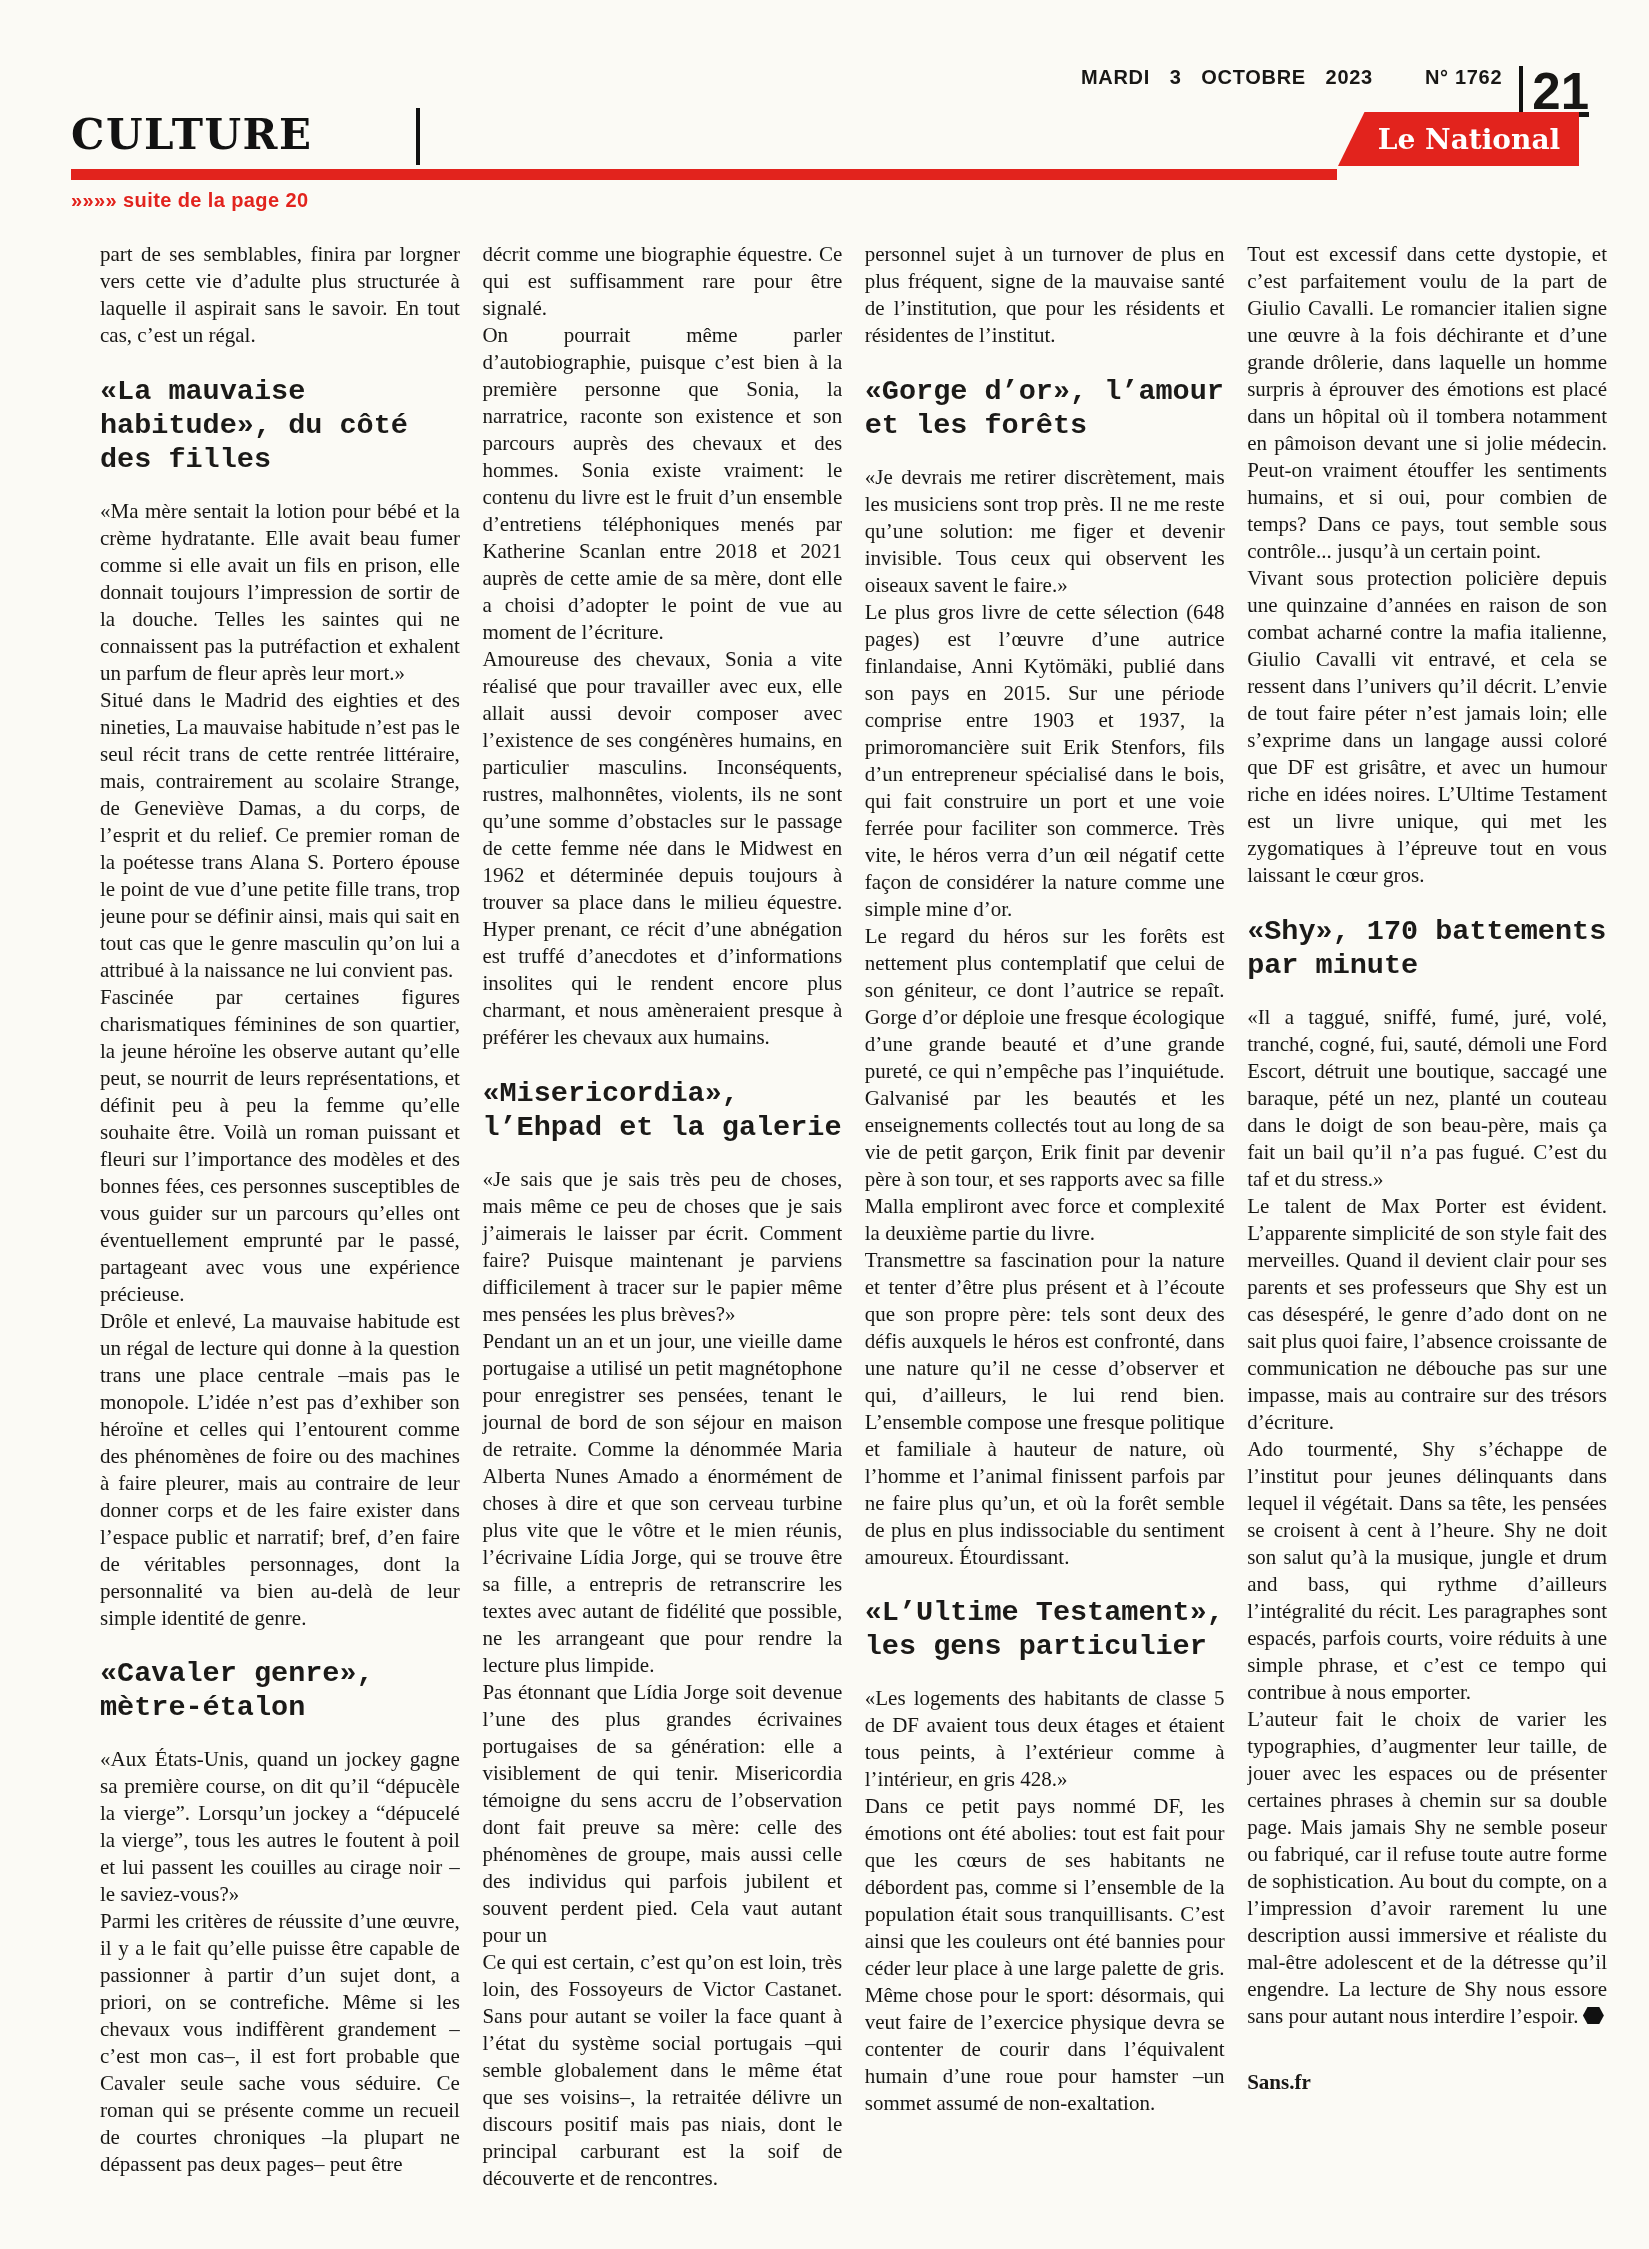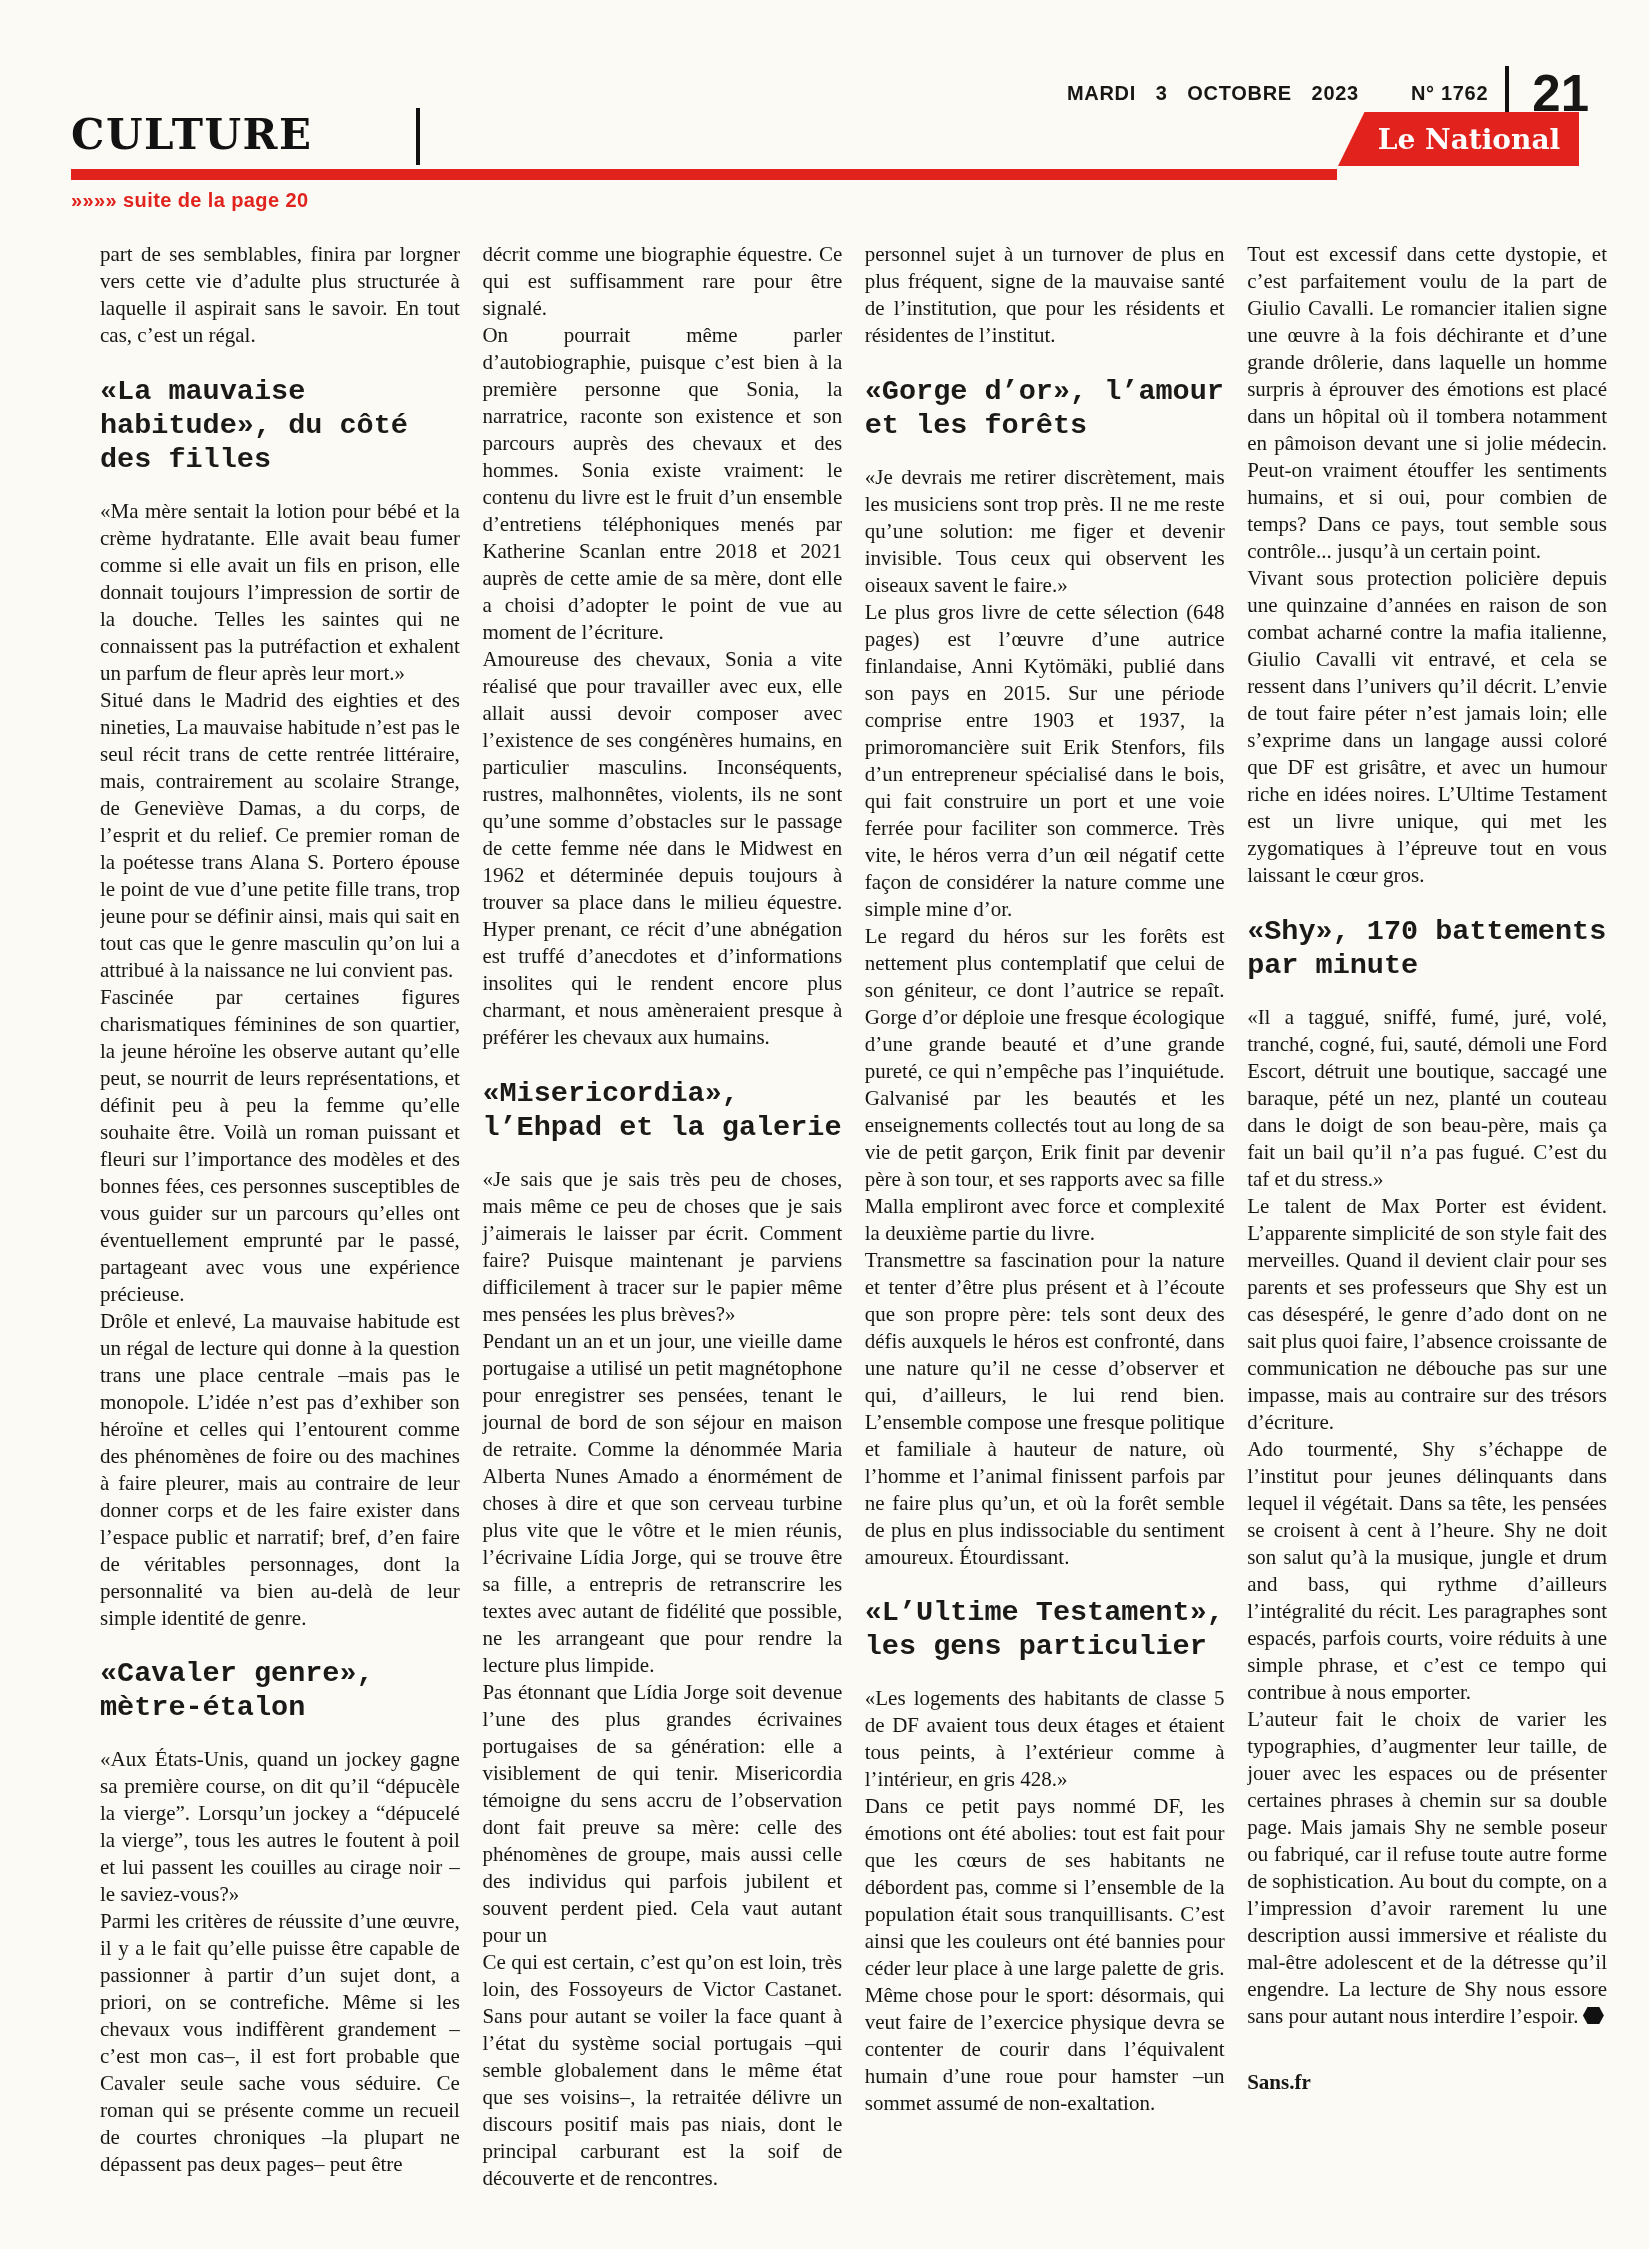--- a/index.html
+++ b/index.html
@@ -7,28 +7,28 @@
     width:1650px;height:2250px;
     background:#fbfaf5;
     color:#181715;
     font-family:"Liberation Serif", serif;
     position:relative;
     overflow:hidden;
   }
   
   .topline{
     position:absolute;top:66px;right:61px;
-    display:flex;align-items:center;
+    display:flex;
     font-family:"Liberation Sans", sans-serif;
     font-weight:bold;
   }
   .date{font-size:20px;letter-spacing:0.7px;word-spacing:13.5px;}
   .issue{font-size:20px;letter-spacing:0.7px;margin-left:52px;}
   .pagebar{width:4.5px;height:55px;background:#111;margin-left:16.5px;}
-  .pagenum{font-size:51px;margin-left:23px;line-height:1;}
+  .pagenum{font-size:51px;margin-left:9px;line-height:1;text-decoration:underline;}
   .section-row{position:absolute;left:71px;top:106px;width:1507px;height:60px;}
   .section-title{
     font-family:"DejaVu Serif", serif;
     font-weight:800;font-size:42px;letter-spacing:1.5px;
     color:#121212;display:inline-block;line-height:57px;
   }
   .section-divider{position:absolute;left:345px;top:1.5px;width:3.7px;height:57px;background:#111;}
   .brand-box{
     position:absolute;right:71px;top:112px;width:241px;height:54px;
     background:var(--accent);

